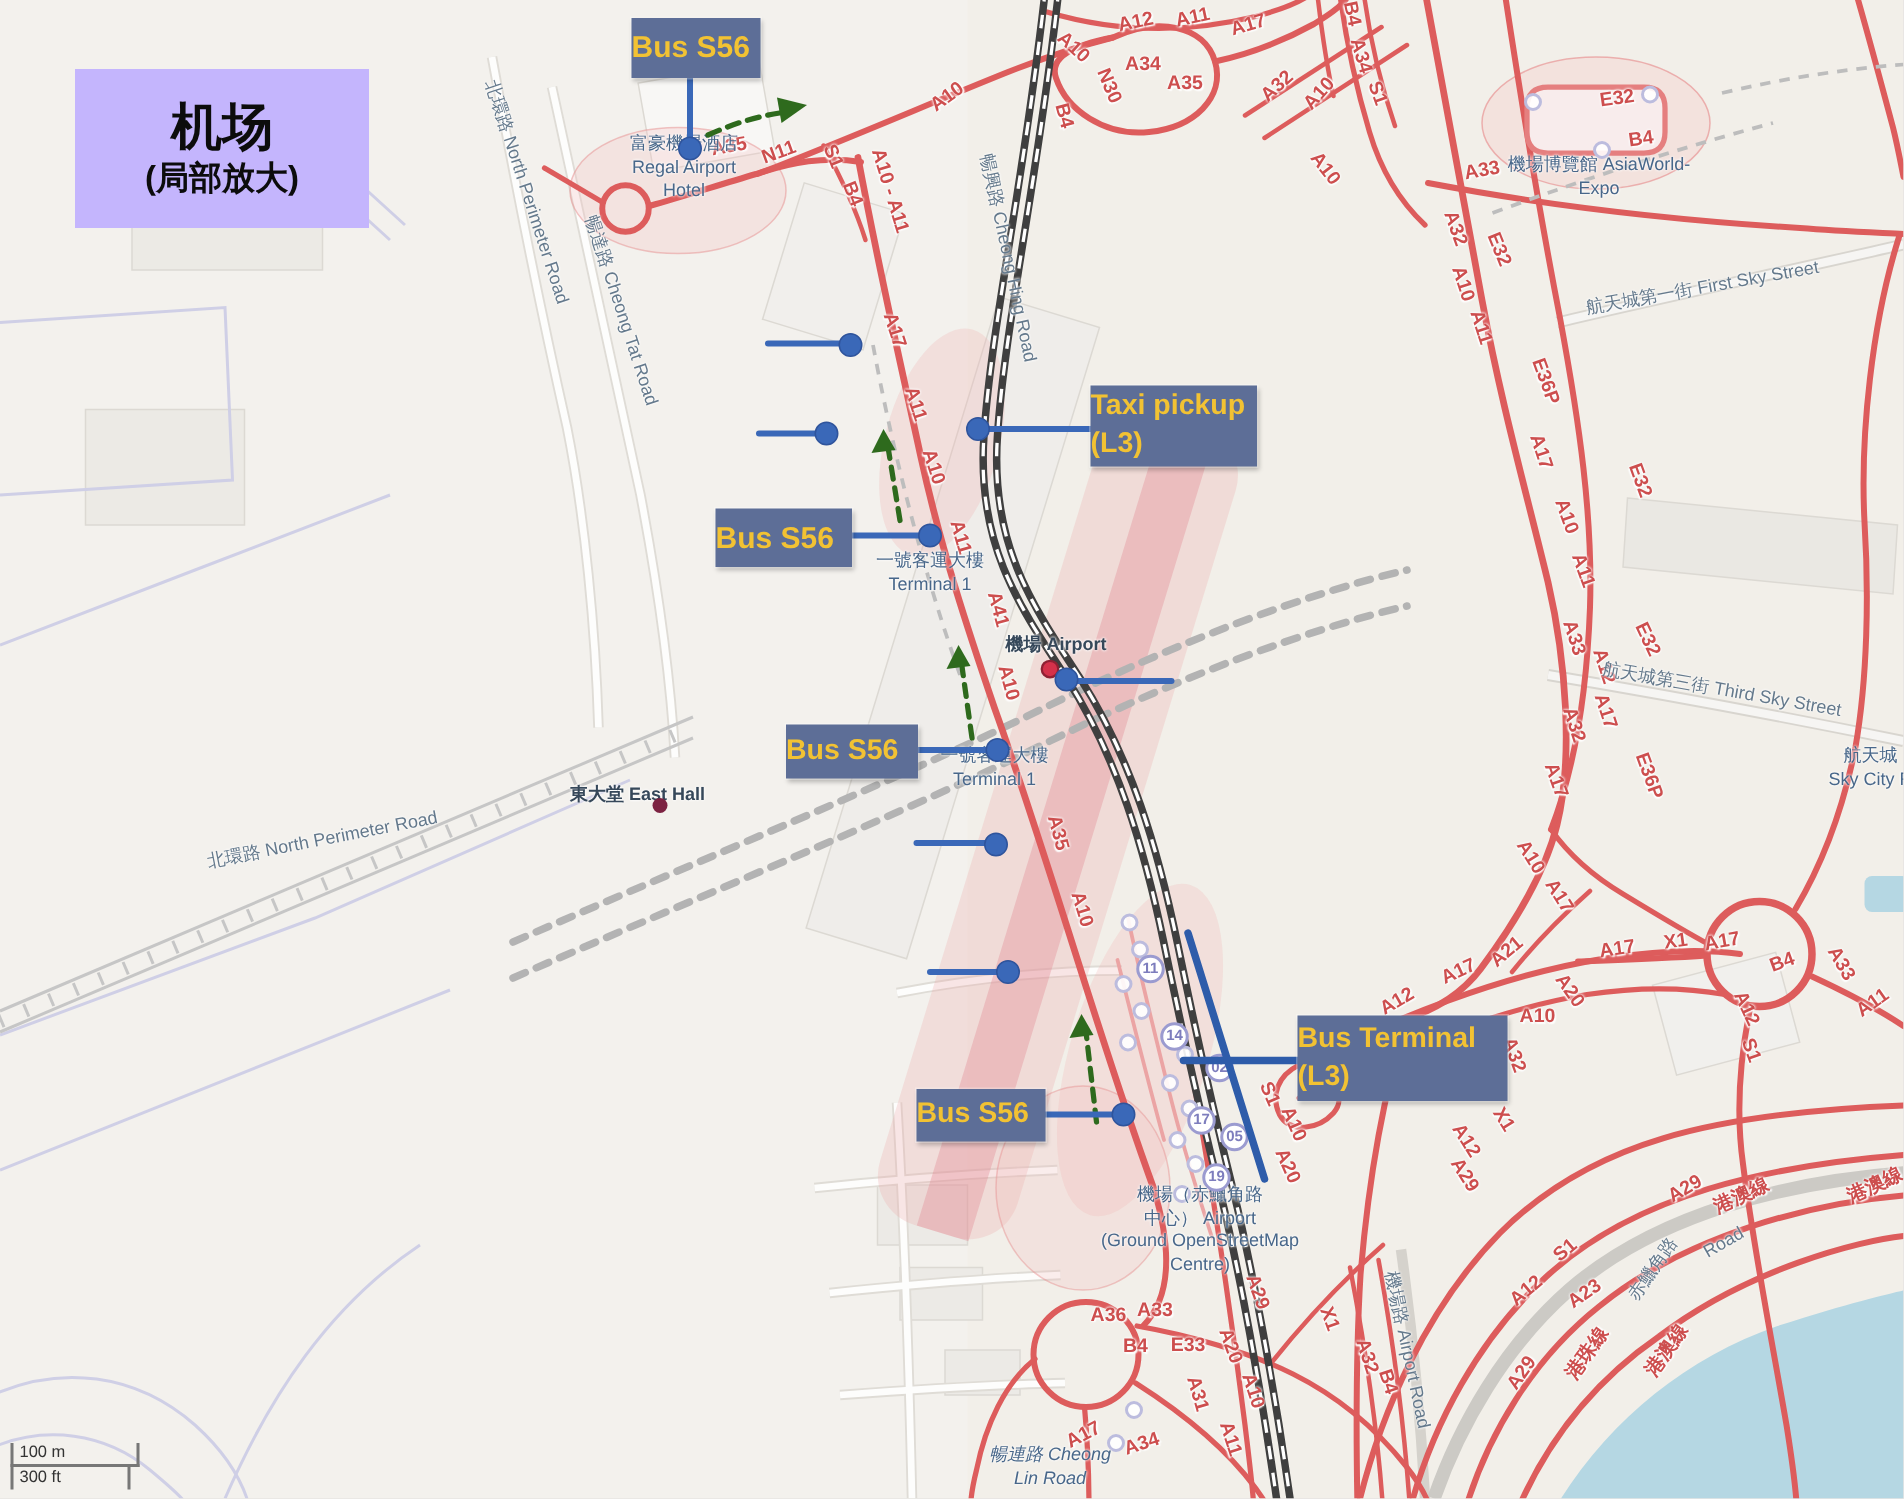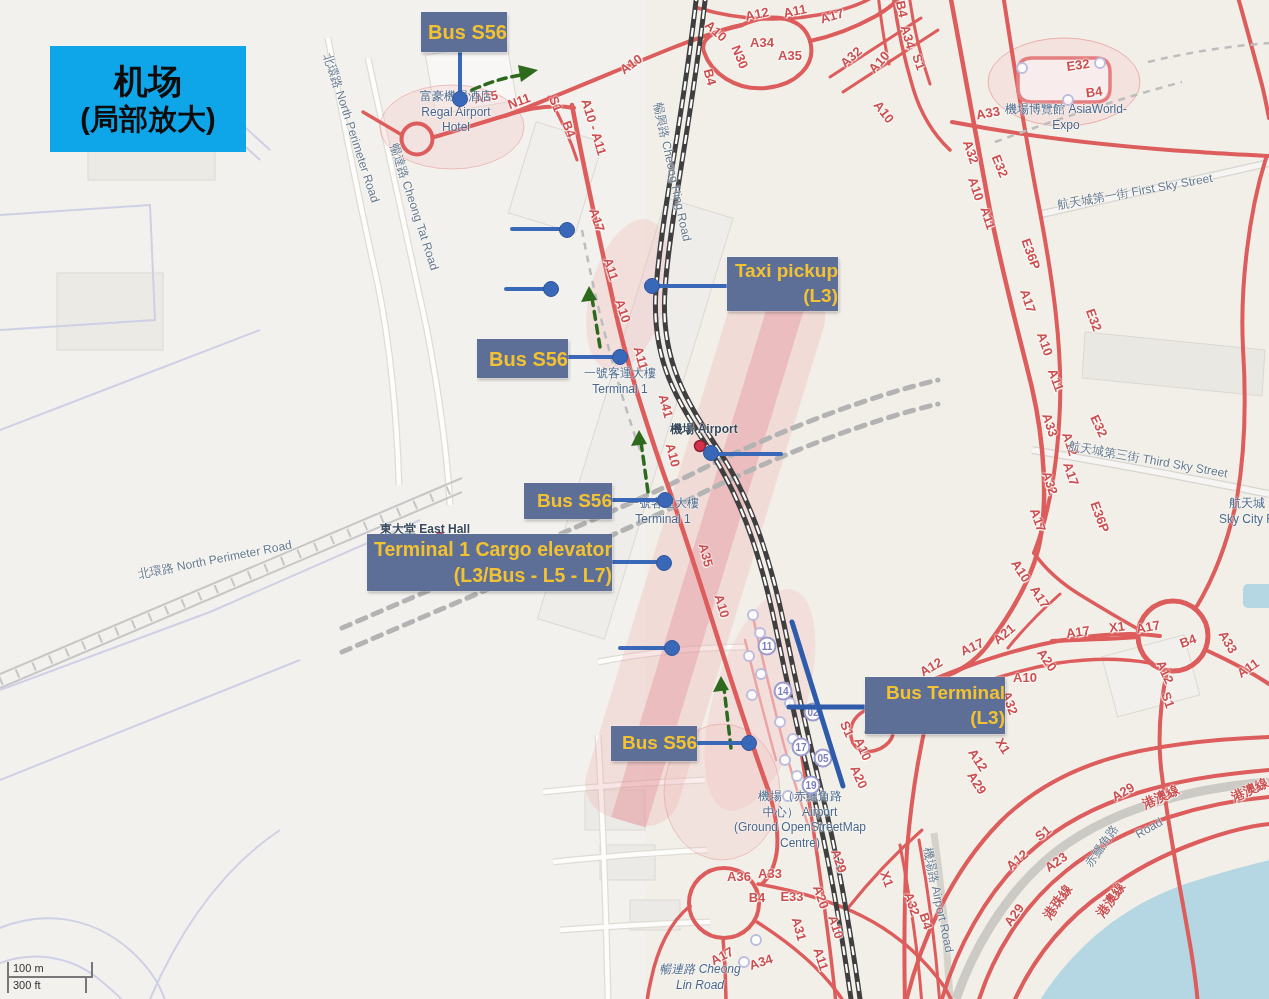--- a/index.html
+++ b/index.html
@@ -22,28 +22,28 @@
   .stopnum{position:absolute;width:19px;height:19px;border-radius:50%;background:#fff;
        border:2px solid #9b9bd0;color:#7d7dbd;font-size:10px;font-weight:bold;
        display:flex;align-items:center;justify-content:center;
        transform:translate(-50%,-50%);z-index:2;box-sizing:border-box;}
   .stopdot{position:absolute;width:12px;height:12px;border-radius:50%;
        background:rgba(255,255,255,.9);border:2px solid #bcbcde;
        transform:translate(-50%,-50%);z-index:1;box-sizing:border-box;}
 
   
   .anno{position:absolute;background:#5d6e97;color:#f2c233;font-weight:bold;
-       display:flex;flex-direction:column;align-items:flex-end;justify-content:center;
+       display:flex;flex-direction:column;align-items:flex-start;justify-content:center;
        text-align:center;line-height:1.3;z-index:4;
        box-shadow:0 0 0 1px rgba(255,255,255,.3),1px 2px 3px rgba(0,0,0,.25);}
-  .title-box{position:absolute;left:50px;top:46px;width:196px;height:106px;background:#0ea5e9;
+  .title-box{position:absolute;left:50px;top:46px;width:196px;height:106px;background:#c4b5fd;
        color:#0c0c0c;font-weight:bold;text-align:center;z-index:4;display:flex;
        flex-direction:column;justify-content:center;line-height:1.2;}
   .title-box .t1{font-size:34px;}
-  .title-box .t2{font-size:29px;}
+  .title-box .t2{font-size:22px;}
 
   
   .scalectl{position:absolute;left:7px;bottom:6px;z-index:5;font-size:11px;color:#333;line-height:1.25;}
   .scalectl .metric{width:86px;border:2px solid #777;border-top:none;padding:0 4px 1px;box-sizing:border-box;}
   .scalectl .imperial{width:80px;border:2px solid #777;border-top:none;border-bottom:none;
        padding:1px 4px 0;box-sizing:border-box;}
 
   
   .attrib{position:absolute;right:0;bottom:0;background:rgba(255,255,255,.78);
        padding:2px 6px 3px;font-size:12px;color:#333;z-index:5;white-space:nowrap;}
@@ -442,24 +442,20 @@
 
   <div class="anno" style="left:477px;top:339px;width:91px;height:39px;font-size:20px;">
     <span>Bus S56</span>
   </div>
 
 
   <div class="anno" style="left:524px;top:483px;width:88px;height:36px;font-size:19px;">
     <span>Bus S56</span>
   </div>
 
-  <div class="anno" style="left:367px;top:534px;width:245px;height:57px;font-size:19.5px;">
-    <span>Terminal 1 Cargo elevator</span>
-    <span>(L3/Bus - L5 - L7)</span>
-  </div>
 
 
   <div class="anno" style="left:865px;top:677px;width:140px;height:57px;font-size:19px;">
     <span>Bus Terminal</span>
     <span>(L3)</span>
   </div>
 
   <div class="anno" style="left:611px;top:726px;width:86px;height:35px;font-size:19px;">
     <span>Bus S56</span>
   </div>

